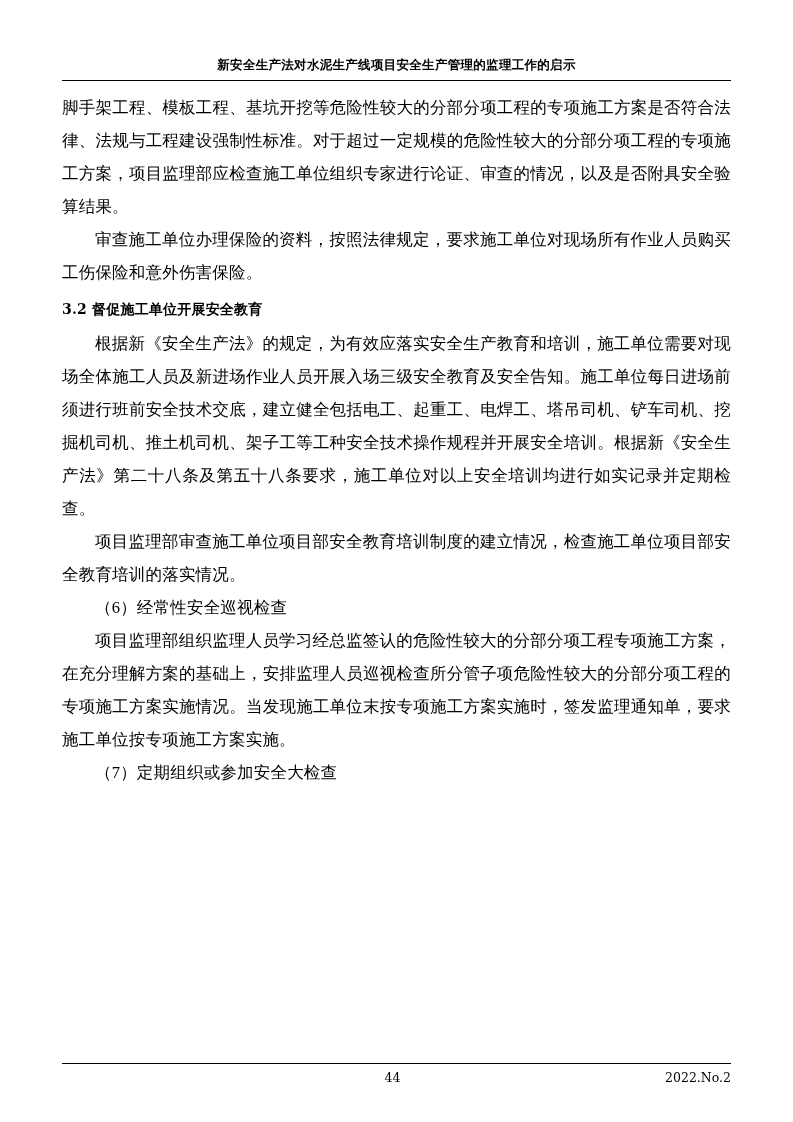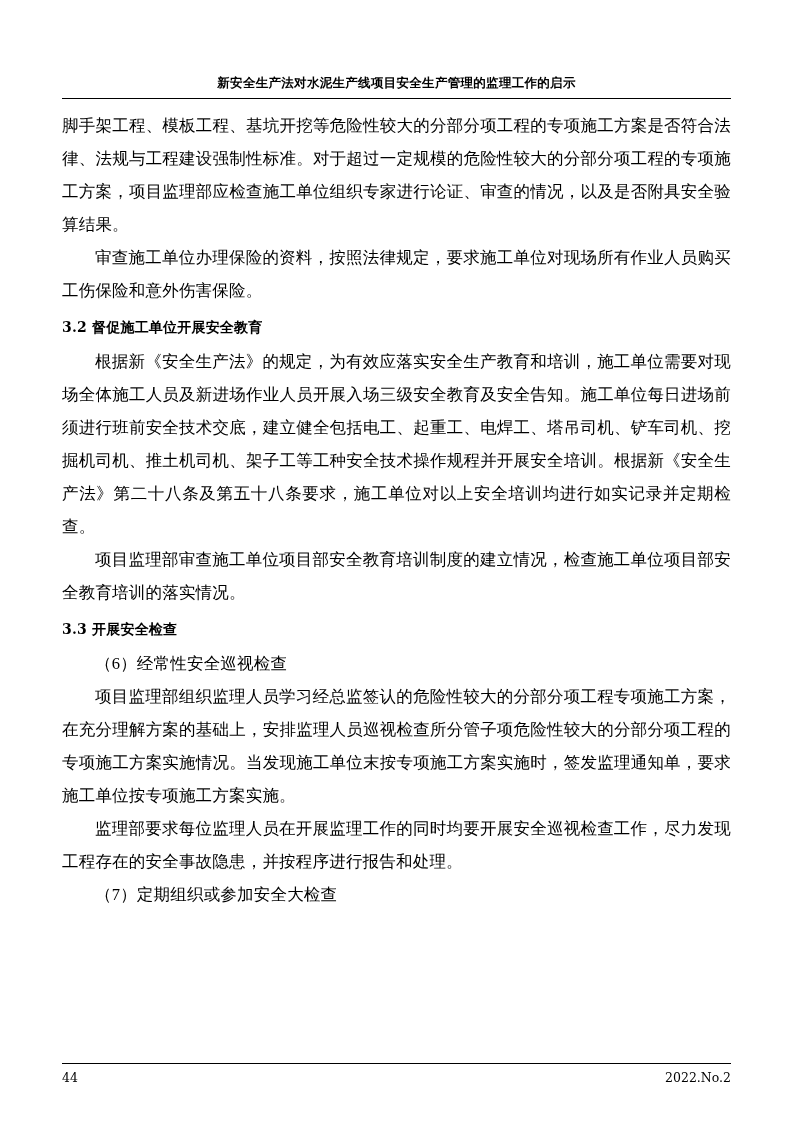--- a/index.html
+++ b/index.html
@@ -17,21 +17,20 @@
     color: #000000;
     box-sizing: border-box;
     overflow: hidden;
   }
   .content {
     position: absolute;
     left: 62px;
     right: 62px;
     top: 56px;
     bottom: 70px;
-    margin-top: 18px;
   }
   .running-head {
     text-align: center;
     font-size: 12.5px;
     font-weight: bold;
     letter-spacing: 0.3px;
     line-height: 1.4;
     padding-bottom: 6px;
   }
   .rule-top {
@@ -73,20 +72,21 @@
   }
   .footer-row {
     position: relative;
     height: 20px;
     font-size: 12.5px;
   }
   .page-number {
     position: absolute;
     left: 0;
     right: 8px;
+    text-align: center;
   }
   .footer-right {
     position: absolute;
     right: 0;
     top: 0;
   }
 </style>
 </head>
 <body>
 
@@ -102,27 +102,25 @@
       <p class="p-noindent">脚手架工程、模板工程、基坑开挖等危险性较大的分部分项工程的专项施工方案是否符合法律、法规与工程建设强制性标准。对于超过一定规模的危险性较大的分部分项工程的专项施工方案，项目监理部应检查施工单位组织专家进行论证、审查的情况，以及是否附具安全验算结果。</p>
 
       <p class="p-indent">审查施工单位办理保险的资料，按照法律规定，要求施工单位对现场所有作业人员购买工伤保险和意外伤害保险。</p>
 
       <h2 class="heading">3.2 督促施工单位开展安全教育</h2>
 
       <p class="p-indent">根据新《安全生产法》的规定，为有效应落实安全生产教育和培训，施工单位需要对现场全体施工人员及新进场作业人员开展入场三级安全教育及安全告知。施工单位每日进场前须进行班前安全技术交底，建立健全包括电工、起重工、电焊工、塔吊司机、铲车司机、挖掘机司机、推土机司机、架子工等工种安全技术操作规程并开展安全培训。根据新《安全生产法》第二十八条及第五十八条要求，施工单位对以上安全培训均进行如实记录并定期检查。</p>
 
       <p class="p-indent">项目监理部审查施工单位项目部安全教育培训制度的建立情况，检查施工单位项目部安全教育培训的落实情况。</p>
 
-      <h2 class="heading">3.3 开展安全检查</h2>
 
       <p class="p-indent">（6）经常性安全巡视检查</p>
 
       <p class="p-indent">项目监理部组织监理人员学习经总监签认的危险性较大的分部分项工程专项施工方案，在充分理解方案的基础上，安排监理人员巡视检查所分管子项危险性较大的分部分项工程的专项施工方案实施情况。当发现施工单位末按专项施工方案实施时，签发监理通知单，要求施工单位按专项施工方案实施。</p>
 
-      <p class="p-indent">监理部要求每位监理人员在开展监理工作的同时均要开展安全巡视检查工作，尽力发现工程存在的安全事故隐患，并按程序进行报告和处理。</p>
 
       <p class="p-indent">（7）定期组织或参加安全大检查</p>
 
 
     </div>
   </div>
 
   <div class="footer">
     <div class="rule-bottom"></div>
     <div class="footer-row">

